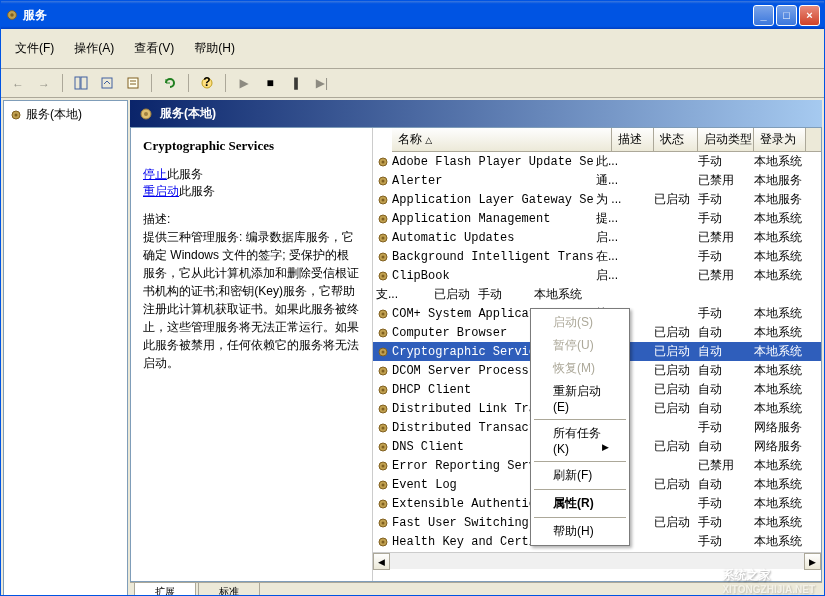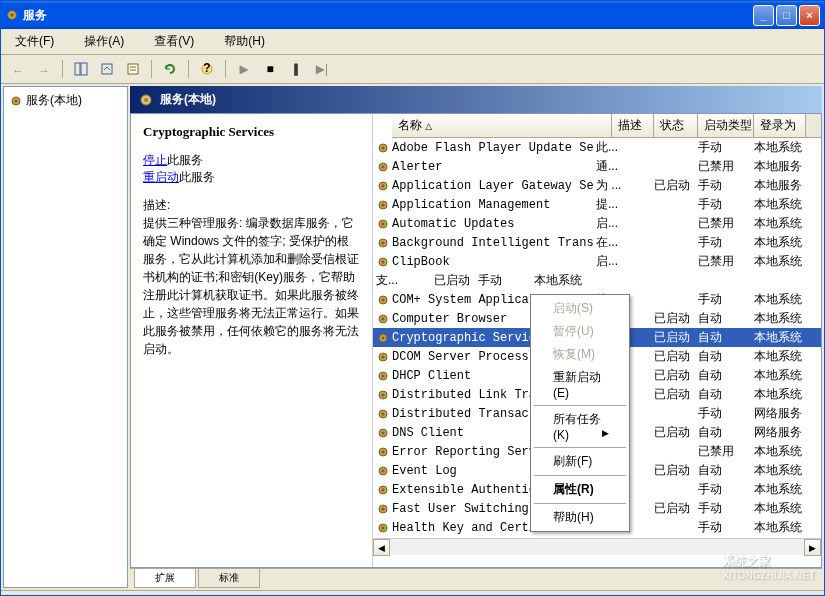--- a/index.html
+++ b/index.html
@@ -4,21 +4,21 @@
 <style>
 * { margin: 0; padding: 0; box-sizing: border-box; font-family: "SimSun", "宋体", sans-serif; font-size: 12px; }
 body { background: #ece9d8; width: 825px; height: 596px; overflow: hidden; border: 1px solid #0054e3; }
 .titlebar { background: linear-gradient(to bottom, #3b77dd, #0054e3 10%, #0054e3 90%, #003dc0); height: 28px; display: flex; align-items: center; padding: 0 4px; color: white; }
 .titlebar-icon { width: 16px; height: 16px; margin-right: 4px; }
 .titlebar-text { flex: 1; font-weight: bold; }
 .win-btn { width: 21px; height: 21px; margin-left: 2px; border: 1px solid white; border-radius: 3px; display: flex; align-items: center; justify-content: center; color: white; font-weight: bold; font-size: 11px; }
 .win-min { background: linear-gradient(#7ba4e8, #3b77dd); }
 .win-max { background: linear-gradient(#7ba4e8, #3b77dd); }
 .win-close { background: linear-gradient(#e88b7b, #d04228); }
-.menubar { background: #ece9d8; padding: 2px 6px; display: flex; gap: 14px; border-bottom: 1px solid #aca899; text-align: right; }
+.menubar { background: #ece9d8; padding: 9px 6px; display: flex; gap: 4px; border-bottom: 1px solid #aca899; text-align: right; }
 .menu-item { padding: 2px 8px; cursor: default; }
 .toolbar { background: #ece9d8; padding: 3px 6px; display: flex; align-items: center; gap: 4px; border-bottom: 1px solid #aca899; }
 .tool-btn { width: 22px; height: 22px; display: flex; align-items: center; justify-content: center; border: 1px solid transparent; }
 .tool-btn.disabled { opacity: 0.4; }
 .tool-sep { width: 1px; height: 18px; background: #aca899; margin: 0 3px; }
 .content { display: flex; height: 506px; }
 .tree-panel { width: 125px; background: white; border: 1px solid #7f9db9; margin: 2px 0 2px 2px; padding: 4px; }
 .tree-item { display: flex; align-items: center; gap: 3px; padding: 1px; }
 .gear-icon { width: 14px; height: 14px; display: inline-block; }
 .gear-icon svg { width: 100%; height: 100%; }
@@ -54,21 +54,21 @@
 .ctx-item.highlighted { border: 2px solid red; margin: -2px; padding: 5px 18px 5px 20px; }
 .ctx-sep { height: 1px; background: #aca899; margin: 2px 1px; }
 .ctx-item.has-submenu::after { content: "▶"; float: right; font-size: 9px; }
 .tabs { background: #ece9d8; border-top: 1px solid #aca899; display: flex; padding-left: 4px; }
 .tab { padding: 2px 20px; border: 1px solid #aca899; border-top: none; background: #ece9d8; margin-right: 2px; font-size: 10px; }
 .tab.active { background: white; }
 .statusbar { background: #ece9d8; padding: 3px 6px; border-top: 1px solid #aca899; font-size: 11px; }
 .scrollbar-h { height: 17px; background: #ece9d8; border-top: 1px solid #ccc; display: flex; }
 .sb-btn { width: 17px; height: 17px; background: linear-gradient(#fefefe,#ece9d8); border: 1px solid #aca899; display: flex; align-items: center; justify-content: center; font-size: 9px; }
 .sb-track { flex: 1; background: #f0f0f0; }
-.watermark { position: absolute; bottom: 15px; right: 10px; color: white; font-size: 18px; font-weight: bold; opacity: 0.7; text-shadow: 1px 1px 2px rgba(0,0,0,0.5); font-family: "Microsoft YaHei", sans-serif; pointer-events: none; }
+.watermark { position: absolute; bottom: 1px; right: 10px; color: white; font-size: 18px; font-weight: bold; opacity: 0.7; text-shadow: 1px 1px 2px rgba(0,0,0,0.5); font-family: "Microsoft YaHei", sans-serif; pointer-events: none; }
 .watermark-sub { font-size: 10px; display: block; opacity: 0.6; }
 </style>
 </head>
 <body>
 
 <div class="titlebar">
   <span class="gear-icon titlebar-icon">
     <svg viewBox="0 0 16 16">
         <circle cx="8" cy="8" r="5" fill="#c0a050" stroke="#806020"></circle>
         <circle cx="8" cy="8" r="2" fill="#806020"></circle>

